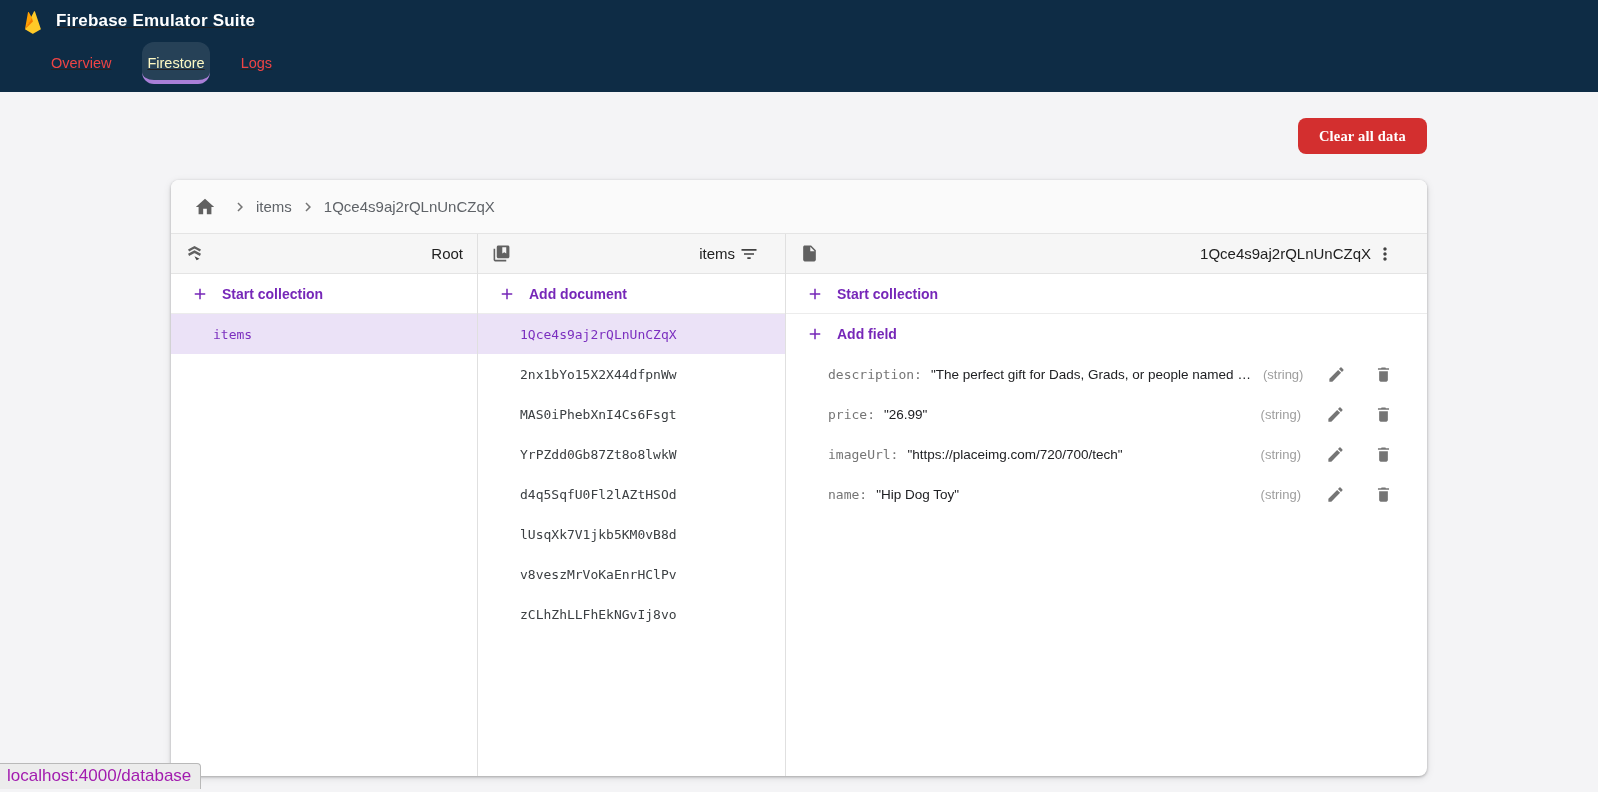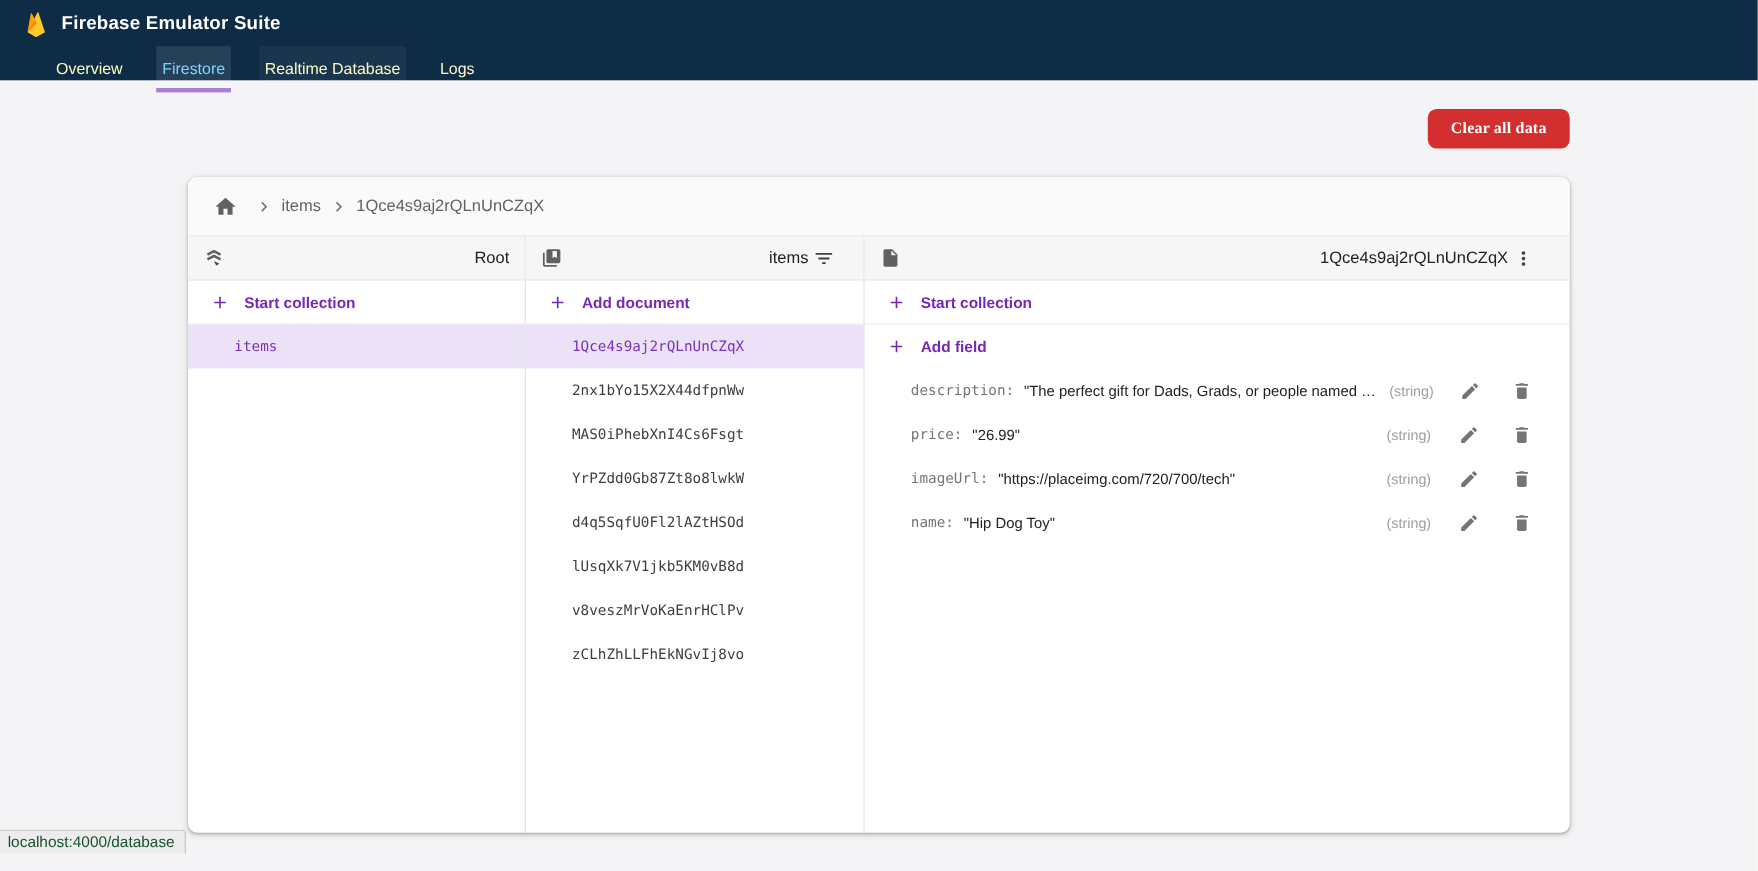--- a/index.html
+++ b/index.html
@@ -6,35 +6,36 @@
   html,body { width:1598px; height:792px; overflow:hidden; }
   body {
     font-family:"Liberation Sans", sans-serif;
     background:#f4f4f6;
     color:#202124;
     position:relative;
   }
   .mono { font-family:"DejaVu Sans Mono", monospace; }
 
   
-  .app-header { background:#0e2c45; height:73px; }
+  .app-header { background:#0e2c45; height:92px;text-decoration:underline; }
   .app-header .title-row { display:flex; align-items:center; height:42px; padding-left:21px; }
   .logo { width:22px; height:25px; display:inline-block; }
   .app-title { color:#ffffff; font-size:17px; font-weight:bold; margin-left:13px; letter-spacing:.2px; }
   .tabs-row { display:flex; height:42px; padding-left:46px; }
   .tab {
     display:flex; align-items:center; padding:0 5px; margin-right:26px;
-    color:#fef9c3; font-size:14.5px; font-weight:500; cursor:pointer;
+    color:#ef4444; font-size:14.5px; font-weight:500; cursor:pointer;
     border-bottom:4px solid transparent; padding-top:4px;
   }
   .tab.shaded { background:rgba(255,255,255,.05); }
   .tab.active {
     background:rgba(255,255,255,.10);
-    color:#7dd3fc;
+    color:#fef9c3;
     border-bottom-color:#a97fd8;
+    border-radius:12px;
   }
 
   
   .toolbar-row { width:1256px; margin:26px auto 0; display:flex; justify-content:flex-end; }
   .danger-btn {
     background:#d32f2f; color:#ffffff; border:none; border-radius:8px;
     height:36px; padding:0 21px; font-size:14.5px; font-weight:bold;
     font-family:Liberation Serif, serif; cursor:pointer; letter-spacing:.2px;
   }
 
@@ -89,44 +90,43 @@
   }
   .field-name { font-size:13px; color:#757575; margin-right:9px; flex:none; }
   .field-value { font-size:13.5px; color:#202124; white-space:nowrap; overflow:hidden; text-overflow:ellipsis; }
   .field-type { margin-left:auto; font-size:13px; color:#9e9e9e; flex:none; padding-left:12px; }
   .field-action { display:inline-flex; align-items:center; justify-content:center; width:24px; height:24px; border:none; background:none; padding:0; cursor:pointer; }
   .field-action.edit { margin-left:22px; }
   .field-action.del { margin-left:24px; }
 
   
   .status-bubble {
-    position:absolute; left:0; bottom:16px; background:#ececec;
+    position:absolute; left:0; bottom:3px; background:#ececec;
     border:1px solid #b9b9b9; border-left:none; border-bottom:none;
     border-top-right-radius:4px; padding:2px 9px 3px 7px;
-    font-size:14px; color:#14532d;
+    font-size:17px; color:#a21caf;
   }
 </style>
 </head>
 <body>
 
 <div class="app-header">
   <div class="title-row">
     <span class="logo">
       <svg viewBox="0 0 28 32" width="22" height="25">
         <path fill="#FFCA28" d="M5 26 L16.5 3.2 C16.8 2.6 17.6 2.7 17.8 3.3 L25.4 26 L15.9 31.3 C15.3 31.6 14.7 31.6 14.1 31.3 Z"></path>
         <path fill="#FFA000" d="M5 26 L8.8 4.6 C8.9 3.9 9.8 3.7 10.2 4.4 L13.9 11.3 Z"></path>
         <path fill="#F57C00" d="M5 26 L15.2 15.9 L13.9 11.3 Z"></path>
       </svg>
     </span>
     <span class="app-title">Firebase Emulator Suite</span>
   </div>
   <div class="tabs-row">
     <div class="tab">Overview</div>
     <div class="tab active">Firestore</div>
-    <div class="tab shaded">Realtime Database</div>
     <div class="tab">Logs</div>
   </div>
 </div>
 
 <div class="toolbar-row">
   <button class="danger-btn">Clear all data</button>
 </div>
 
 <div class="card">
 

